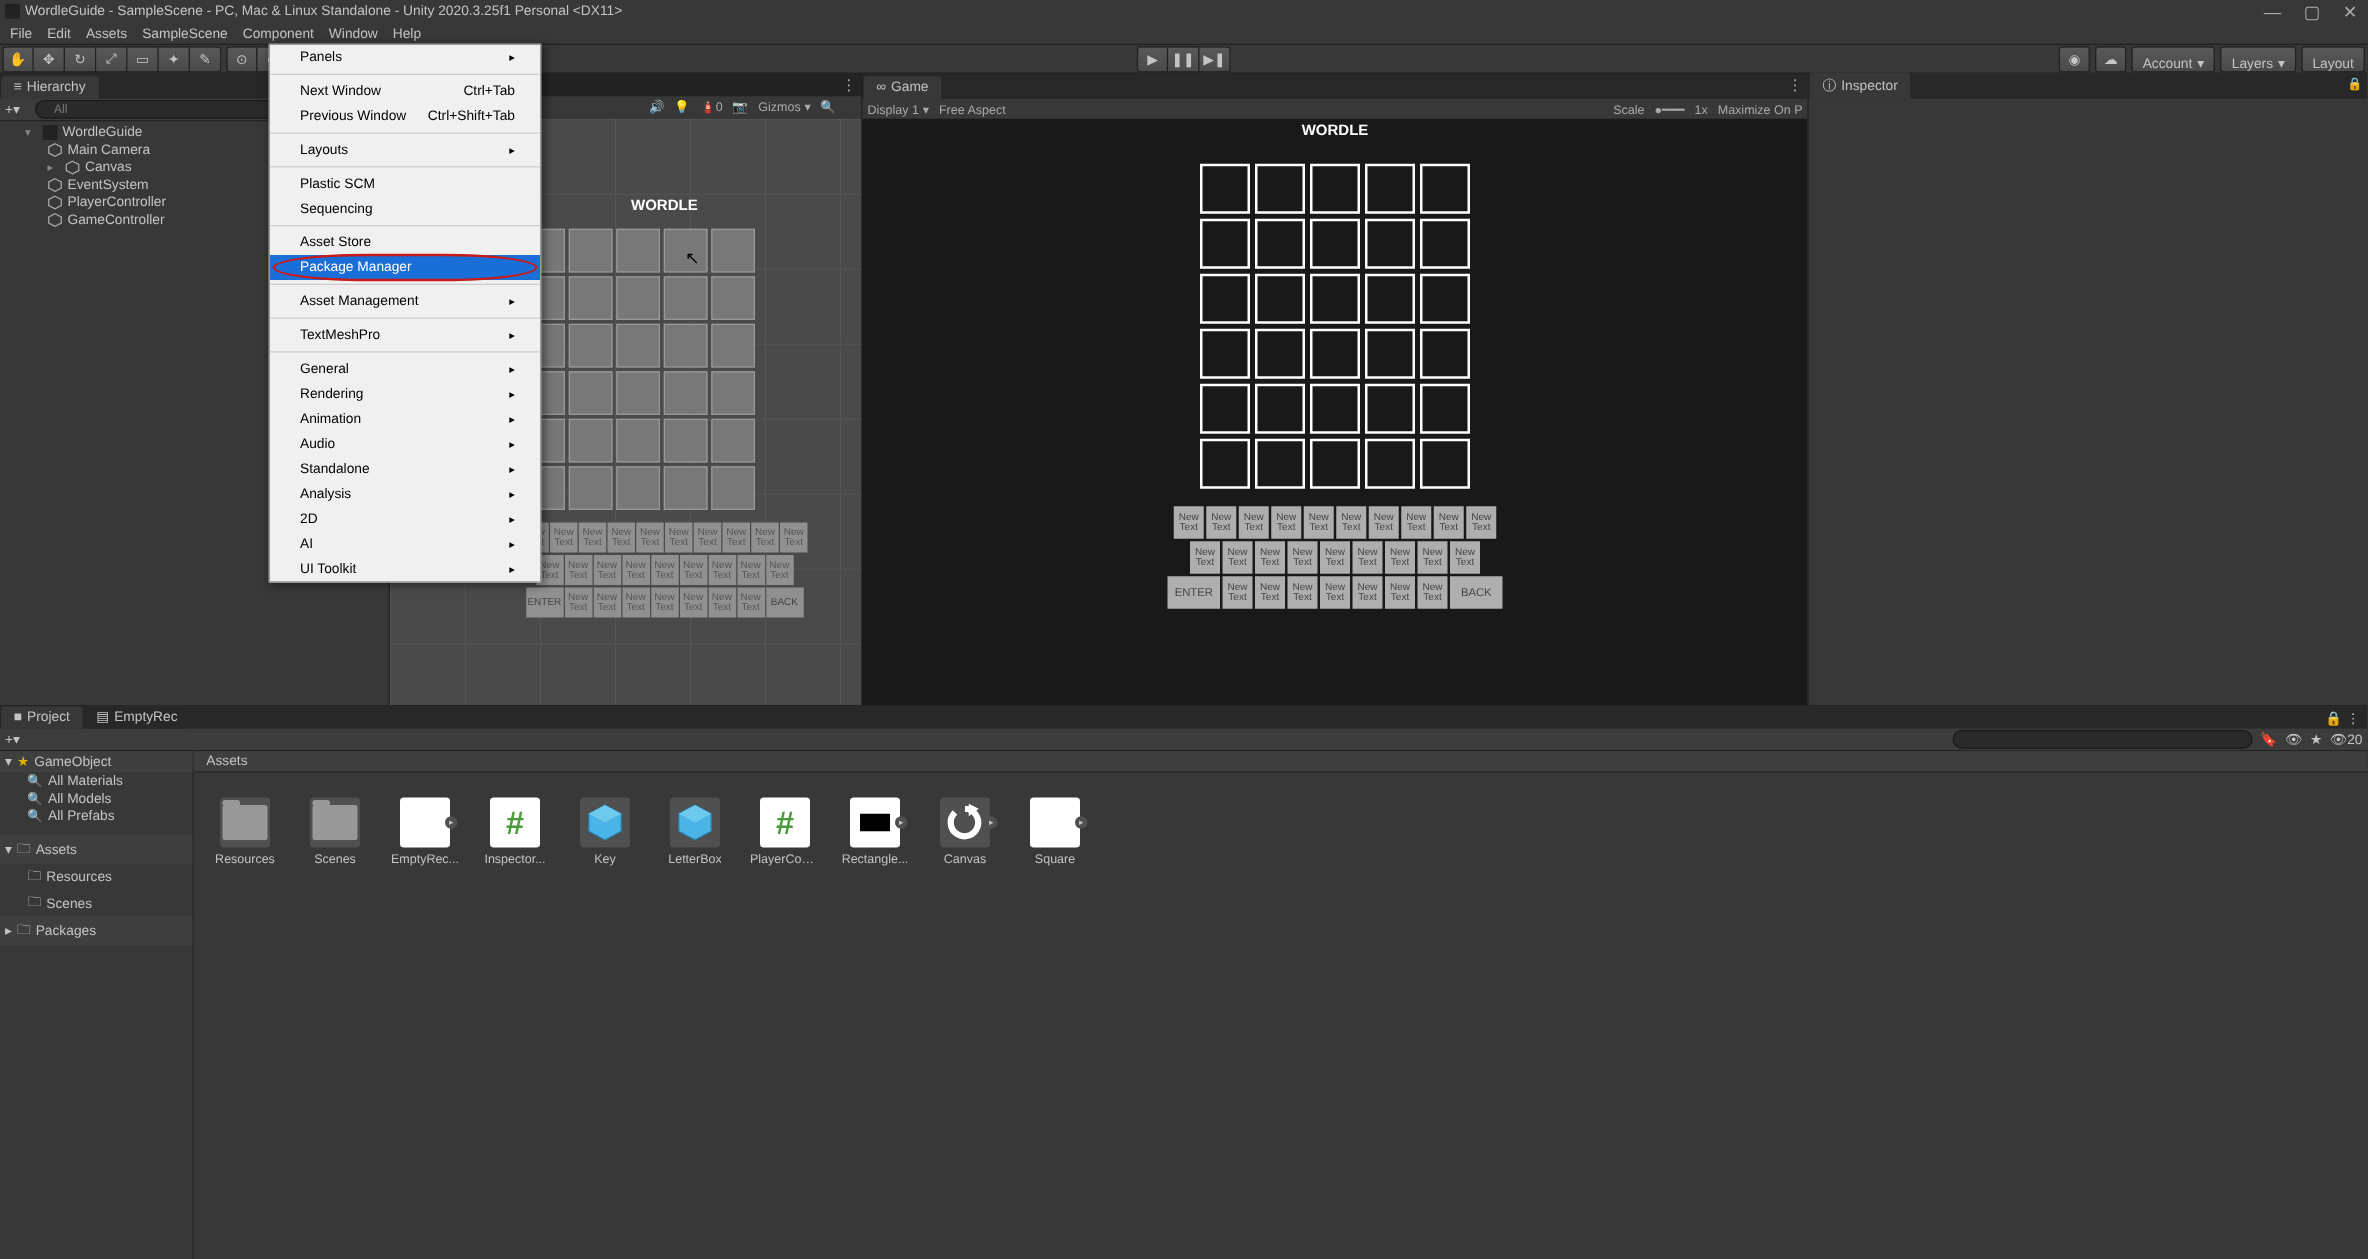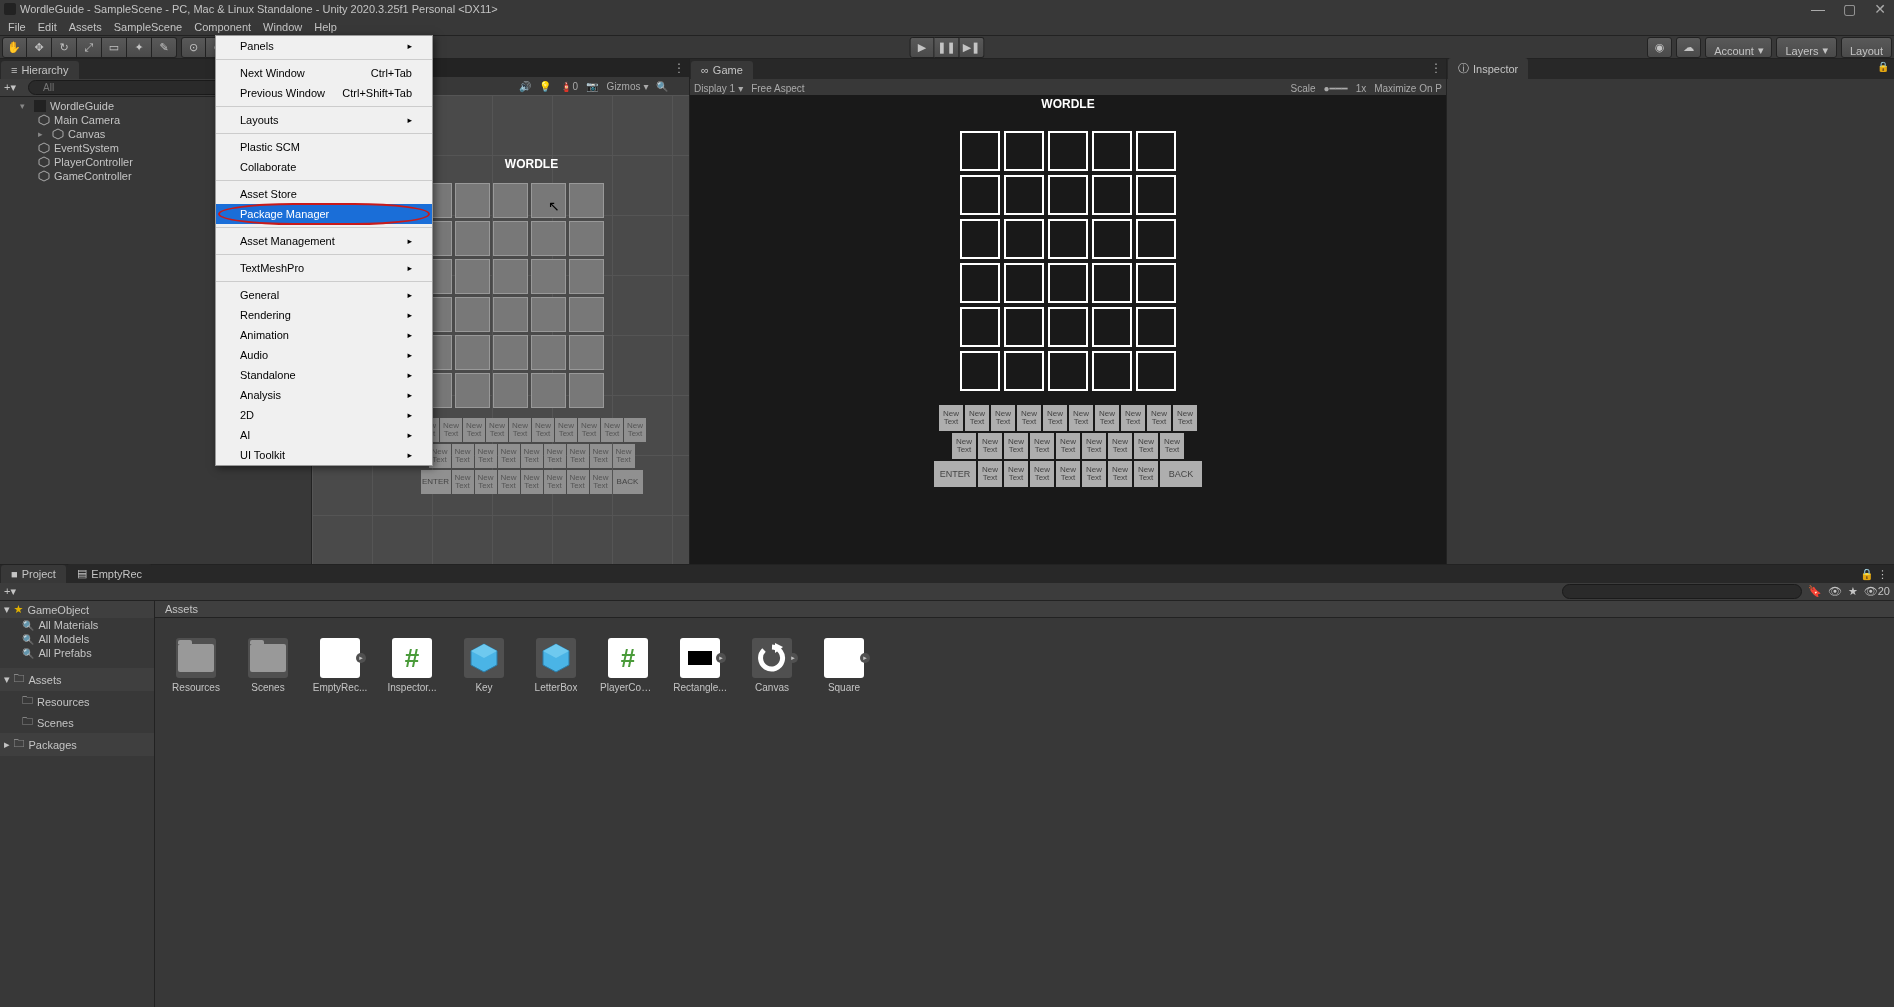--- a/index.html
+++ b/index.html
@@ -416,21 +416,21 @@
   <div class="dd-sep"></div>
   <div class="dd-item">
       <span>Layouts</span>
       <span class="dd-arrow">▸</span>
     </div>
   <div class="dd-sep"></div>
   <div class="dd-item">
       <span>Plastic SCM</span>
     </div>
   <div class="dd-item">
-      <span>Collaborate</span>
+      <span>Sequencing</span>
     </div>
   <div class="dd-sep"></div>
   <div class="dd-item">
       <span>Asset Store</span>
     </div>
   <div class="dd-item highlighted">
       <span>Package Manager</span>
     </div>
   <div class="dd-sep"></div>
   <div class="dd-item">

